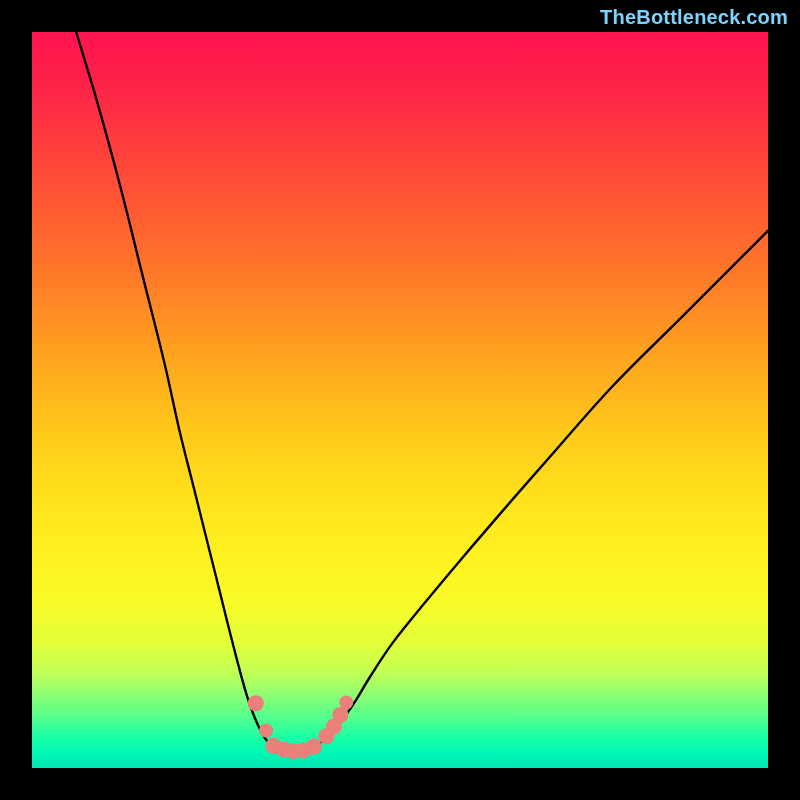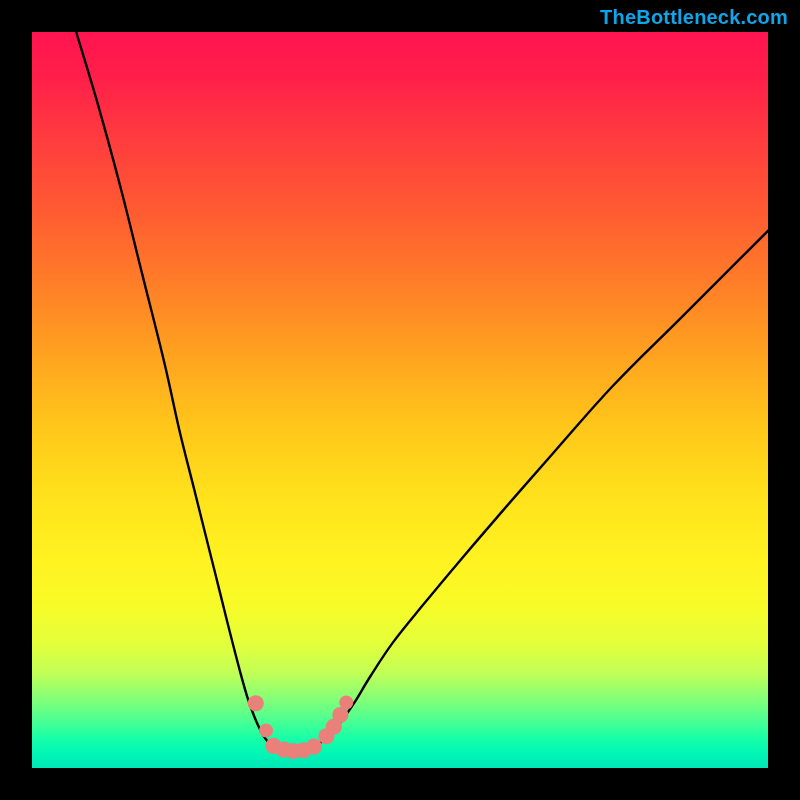--- a/index.html
+++ b/index.html
@@ -46,21 +46,21 @@
       #00e6b8 100%
     );
   }
   .watermark {
     position: absolute;
     top: 6px;
     right: 12px;
     font-family: Arial, Helvetica, sans-serif;
     font-size: 20px;
     font-weight: 600;
-    color: #0ea5e9;
+    color: #7dd3fc;
     letter-spacing: 0.2px;
     user-select: none;
   }
   svg.curves {
     position: absolute;
     left: 0;
     top: 0;
     width: 736px;
     height: 736px;
   }

